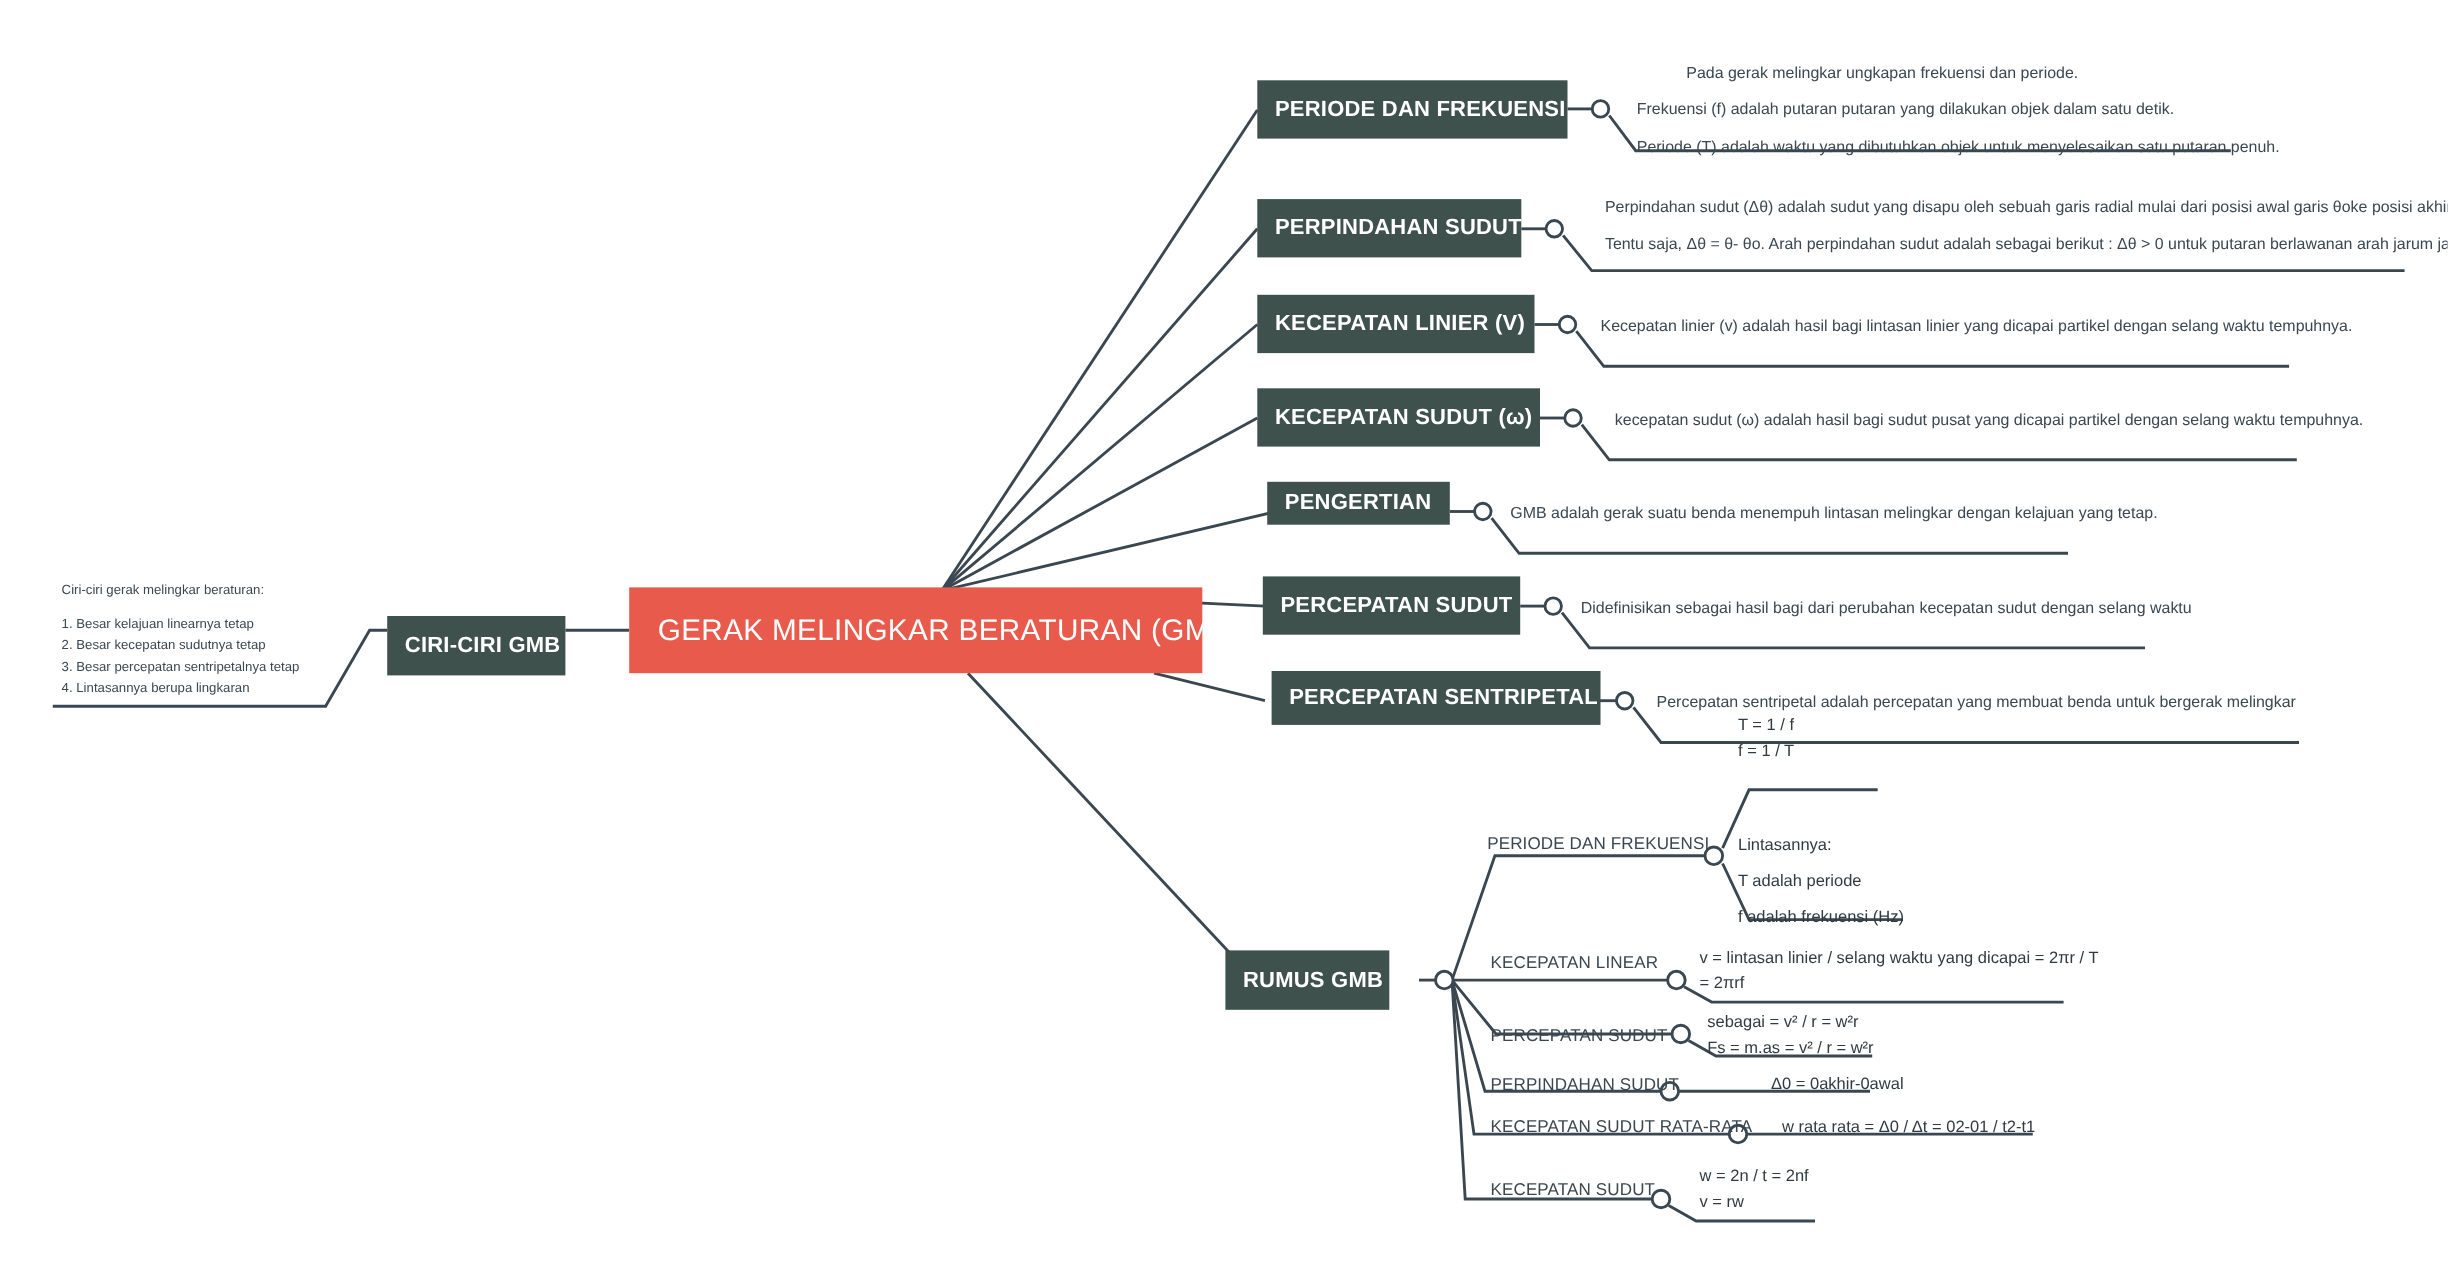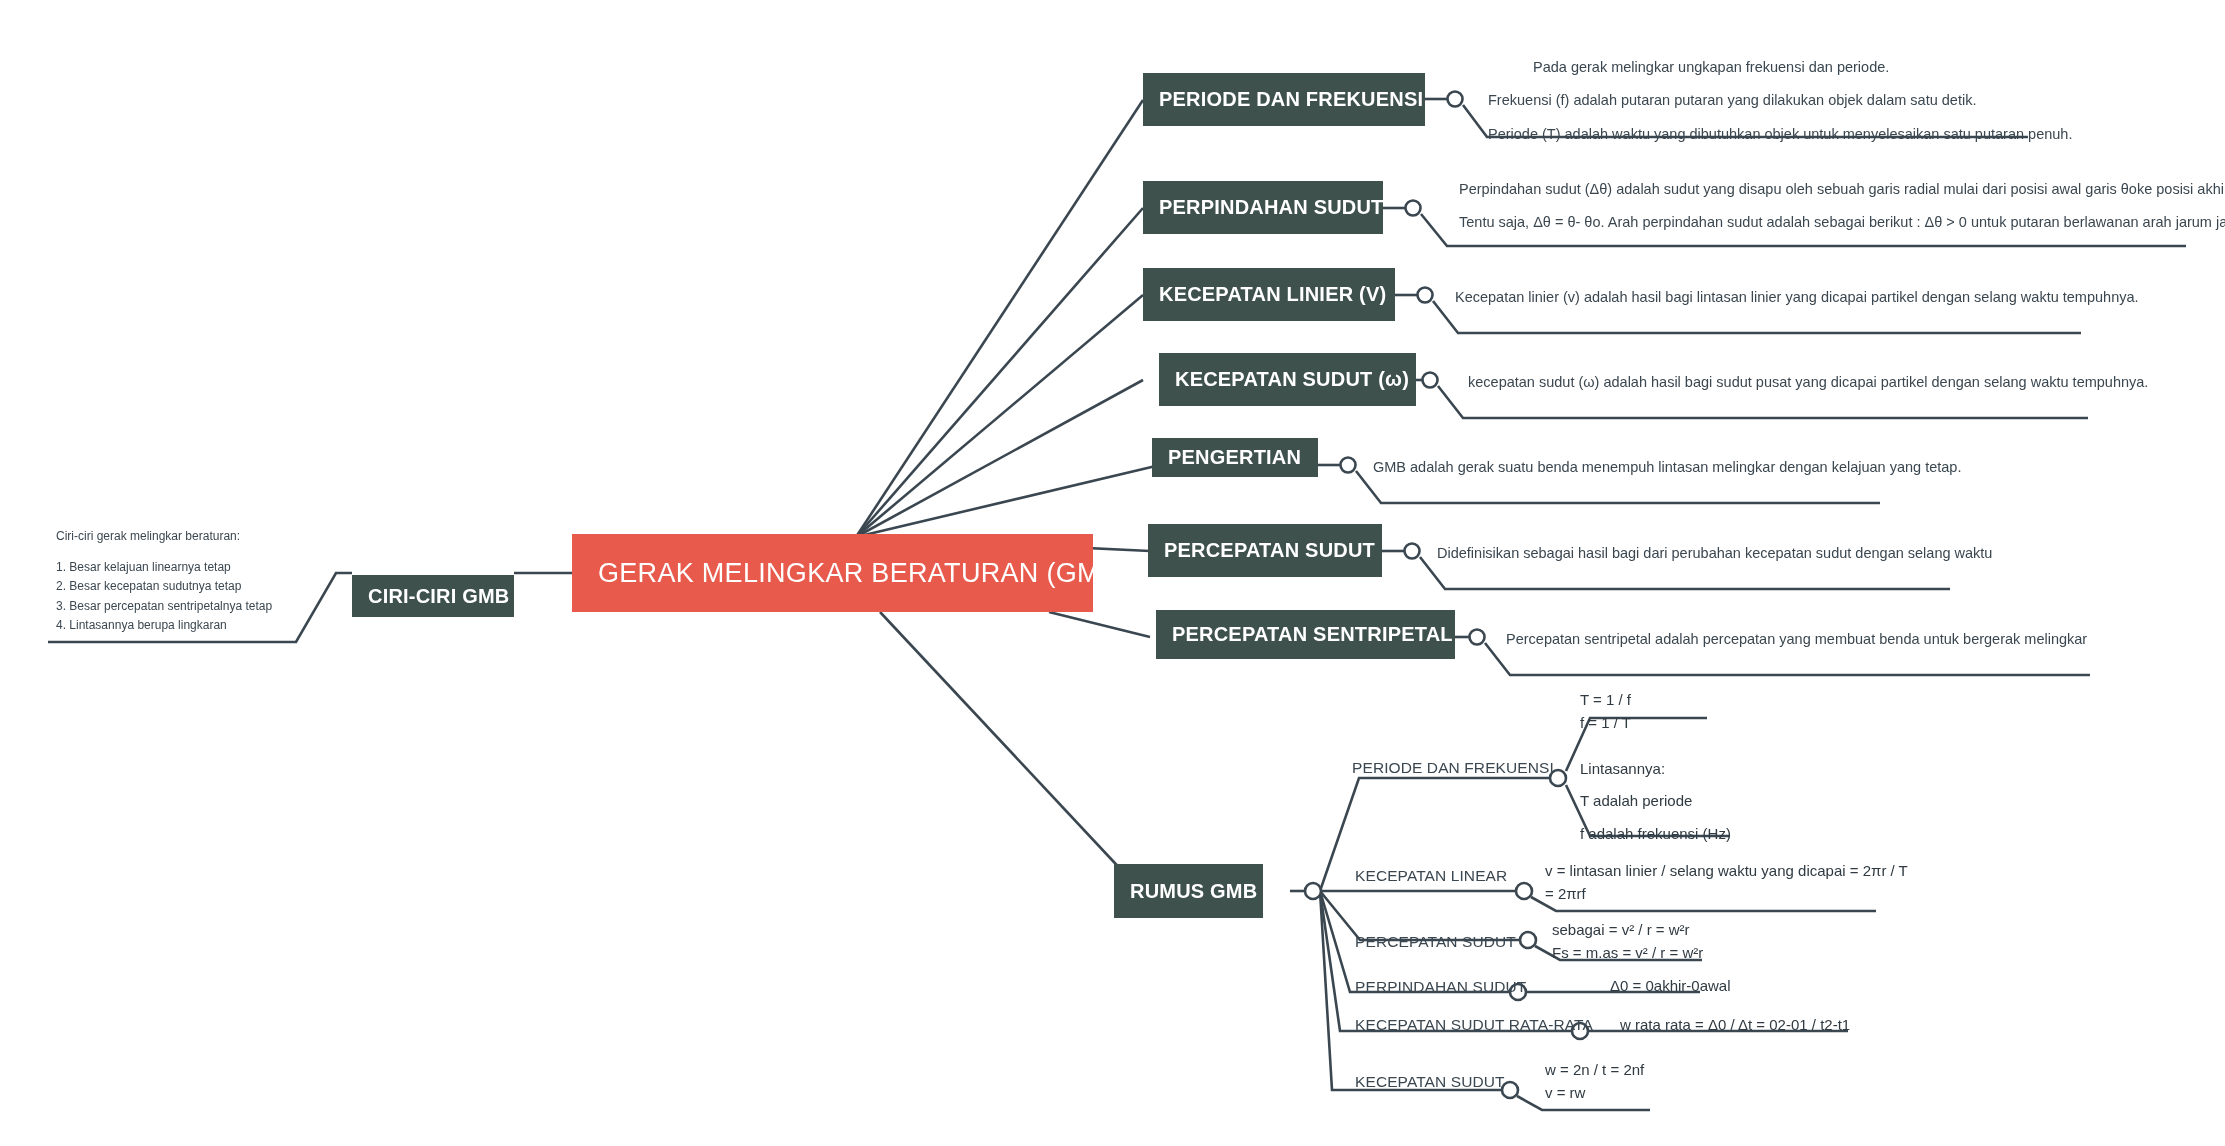--- a/index.html
+++ b/index.html
@@ -128,38 +128,38 @@
       <circle cx="1510" cy="1090" r="8" fill="#ffffff"></circle>
     </g>
   </svg>
 
   <div class="txt ciri" style="left:56px;top:527px;">Ciri-ciri gerak melingkar beraturan:</div>
   <div class="txt ciri" style="left:56px;top:558px;">1. Besar kelajuan linearnya tetap
 2. Besar kecepatan sudutnya tetap
 3. Besar percepatan sentripetalnya tetap
 4. Lintasannya berupa lingkaran</div>
 
-  <div class="box dark" style="left:352px;top:575px;width:162px;height:42px;">
+  <div class="box dark" style="left:352px;top:560px;width:162px;height:54px;">
     <span class="lbl">CIRI-CIRI GMB</span>
   </div>
 
   <div class="box root" style="left:572px;top:534px;width:521px;height:78px;">
     <span class="lbl">GERAK MELINGKAR BERATURAN (GMB)</span>
   </div>
 
   <div class="box dark" style="left:1143px;top:73px;width:282px;height:53px;">
     <span class="lbl">PERIODE DAN FREKUENSI</span>
   </div>
   <div class="box dark" style="left:1143px;top:181px;width:240px;height:53px;">
     <span class="lbl">PERPINDAHAN SUDUT</span>
   </div>
   <div class="box dark" style="left:1143px;top:268px;width:252px;height:53px;">
     <span class="lbl">KECEPATAN LINIER (V)</span>
   </div>
-  <div class="box dark" style="left:1143px;top:353px;width:257px;height:53px;margin-left:16px;">
+  <div class="box dark" style="left:1143px;top:353px;width:257px;height:53px;">
     <span class="lbl">KECEPATAN SUDUT (ω)</span>
   </div>
   <div class="box dark" style="left:1152px;top:438px;width:166px;height:39px;">
     <span class="lbl">PENGERTIAN</span>
   </div>
   <div class="box dark" style="left:1148px;top:524px;width:234px;height:53px;">
     <span class="lbl">PERCEPATAN SUDUT</span>
   </div>
   <div class="box dark" style="left:1156px;top:610px;width:299px;height:49px;">
     <span class="lbl">PERCEPATAN SENTRIPETAL</span>
@@ -180,21 +180,21 @@
 
   <div class="txt" style="left:1437px;top:544px;">Didefinisikan sebagai hasil bagi dari perubahan kecepatan sudut dengan selang waktu</div>
 
   <div class="txt" style="left:1506px;top:630px;">Percepatan sentripetal adalah percepatan yang membuat benda untuk bergerak melingkar</div>
 
   <div class="box dark" style="left:1114px;top:864px;width:149px;height:54px;">
     <span class="lbl">RUMUS GMB</span>
   </div>
 
   <div class="txt leafname" style="left:1352px;top:758px;">PERIODE DAN FREKUENSI</div>
-  <div class="txt formula" style="left:1580px;top:688px;">T = 1 / f
+  <div class="txt formula" style="left:1580px;top:648px;">T = 1 / f
 f = 1 / T</div>
   <div class="txt formula" style="left:1580px;top:757px;">Lintasannya:</div>
   <div class="txt formula" style="left:1580px;top:789px;">T adalah periode</div>
   <div class="txt formula" style="left:1580px;top:822px;">f adalah frekuensi (Hz)</div>
 
   <div class="txt leafname" style="left:1355px;top:866px;">KECEPATAN LINEAR</div>
   <div class="txt formula" style="left:1545px;top:859px;">v = lintasan linier / selang waktu yang dicapai = 2πr / T
 = 2πrf</div>
 
   <div class="txt leafname" style="left:1355px;top:932px;">PERCEPATAN SUDUT</div>

